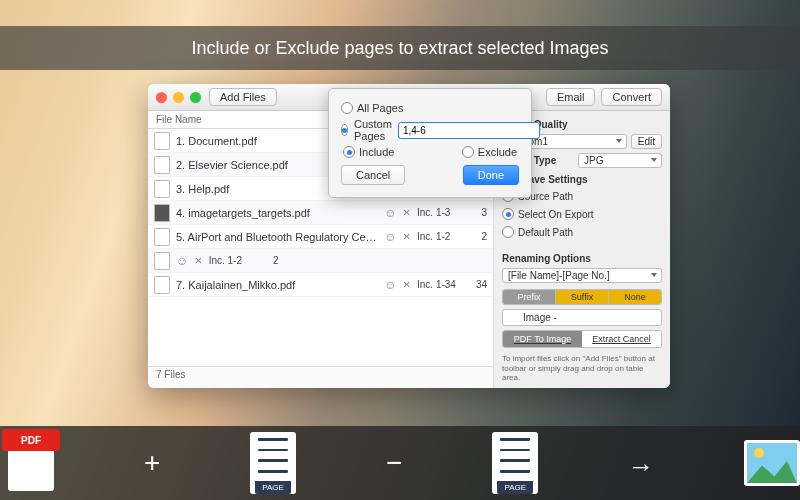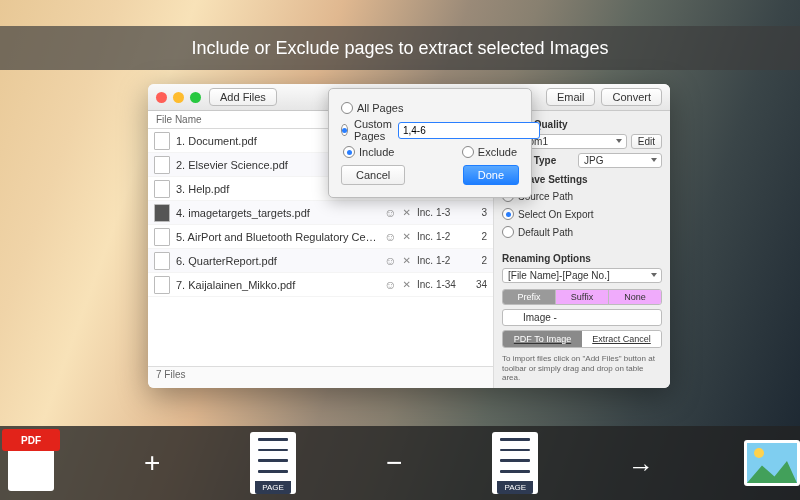--- a/index.html
+++ b/index.html
@@ -33,21 +33,21 @@
 .right{width:160px;background:#efefef;padding:6px 8px;display:flex;flex-direction:column;gap:4px;font-size:10px;}
 .lbl{font-weight:600;font-size:10px;color:#333;margin-top:2px;}
 .sel{display:flex;gap:4px;}
 .dropdown{flex:1;background:#fff;border:1px solid #bcbcbc;border-radius:3px;padding:1px 5px;font-size:10px;position:relative;}
 .dropdown:after{content:"";position:absolute;right:4px;top:4px;width:0;height:0;border-left:3px solid transparent;border-right:3px solid transparent;border-top:4px solid #666;}
 .smbtn{background:linear-gradient(#fff,#f0f0f0);border:1px solid #bcbcbc;border-radius:3px;padding:1px 6px;font-size:10px;cursor:default;}
 .radio-row{display:flex;align-items:center;gap:4px;font-size:10px;padding:1px 0;}
 .radio{width:10px;height:10px;border:1px solid #888;border-radius:50%;background:#fff;display:flex;align-items:center;justify-content:center;}
 .radio.on:after{content:"";width:5px;height:5px;background:#2a7fff;border-radius:50%;}
 .seg{display:flex;border:1px solid #bcbcbc;border-radius:3px;overflow:hidden;margin-top:2px;}
-.seg>div{flex:1;text-align:center;padding:2px 0;font-size:9px;background:#f0abfc;border-right:1px solid #bcbcbc;cursor:default;}
+.seg>div{flex:1;text-align:center;padding:2px 0;font-size:9px;background:#eab308;border-right:1px solid #bcbcbc;cursor:default;}
 .seg>div:last-child{border-right:none;}
 .seg>div.on{background:#9a9a9a;color:#fff;}
 .textin{background:#fff;border:1px solid #bcbcbc;border-radius:3px;padding:2px 20px;font-size:10px;}
 .bigseg{display:flex;border:1px solid #bcbcbc;border-radius:3px;overflow:hidden;text-decoration:underline;}
 .bigseg>div{flex:1;text-align:center;padding:3px 0;font-size:9px;cursor:default;}
 .bigseg>div.on{background:#8a8a8a;color:#fff;}
 .bigseg>div.off{background:#fff;}
 .hint{font-size:8px;color:#666;line-height:1.2;margin-top:2px;}
 
 .popover{position:absolute;top:4px;left:180px;width:178px;background:#f4f4f4;border:1px solid #bcbcbc;border-radius:5px;box-shadow:0 4px 16px rgba(0,0,0,.25);padding:12px;z-index:10;}
@@ -135,21 +135,20 @@
           <div class="row">
             <div class="thumb"></div>
   <div class="fname">5. AirPort and Bluetooth Regulatory Certificati...</div>
   <span class="eye">☺</span>
   <span class="x">✕</span>
   <span class="inc">Inc. 1-2</span>
   <span class="cnt">2</span>
           </div>
           <div class="row">
             <div class="thumb"></div>
-  <div class="fname">6. QuarterReport.pdf</div>
   <span class="eye">☺</span>
   <span class="x">✕</span>
   <span class="inc">Inc. 1-2</span>
   <span class="cnt">2</span>
           </div>
           <div class="row">
             <div class="thumb"></div>
   <div class="fname">7. Kaijalainen_Mikko.pdf</div>
   <span class="eye">☺</span>
   <span class="x">✕</span>

